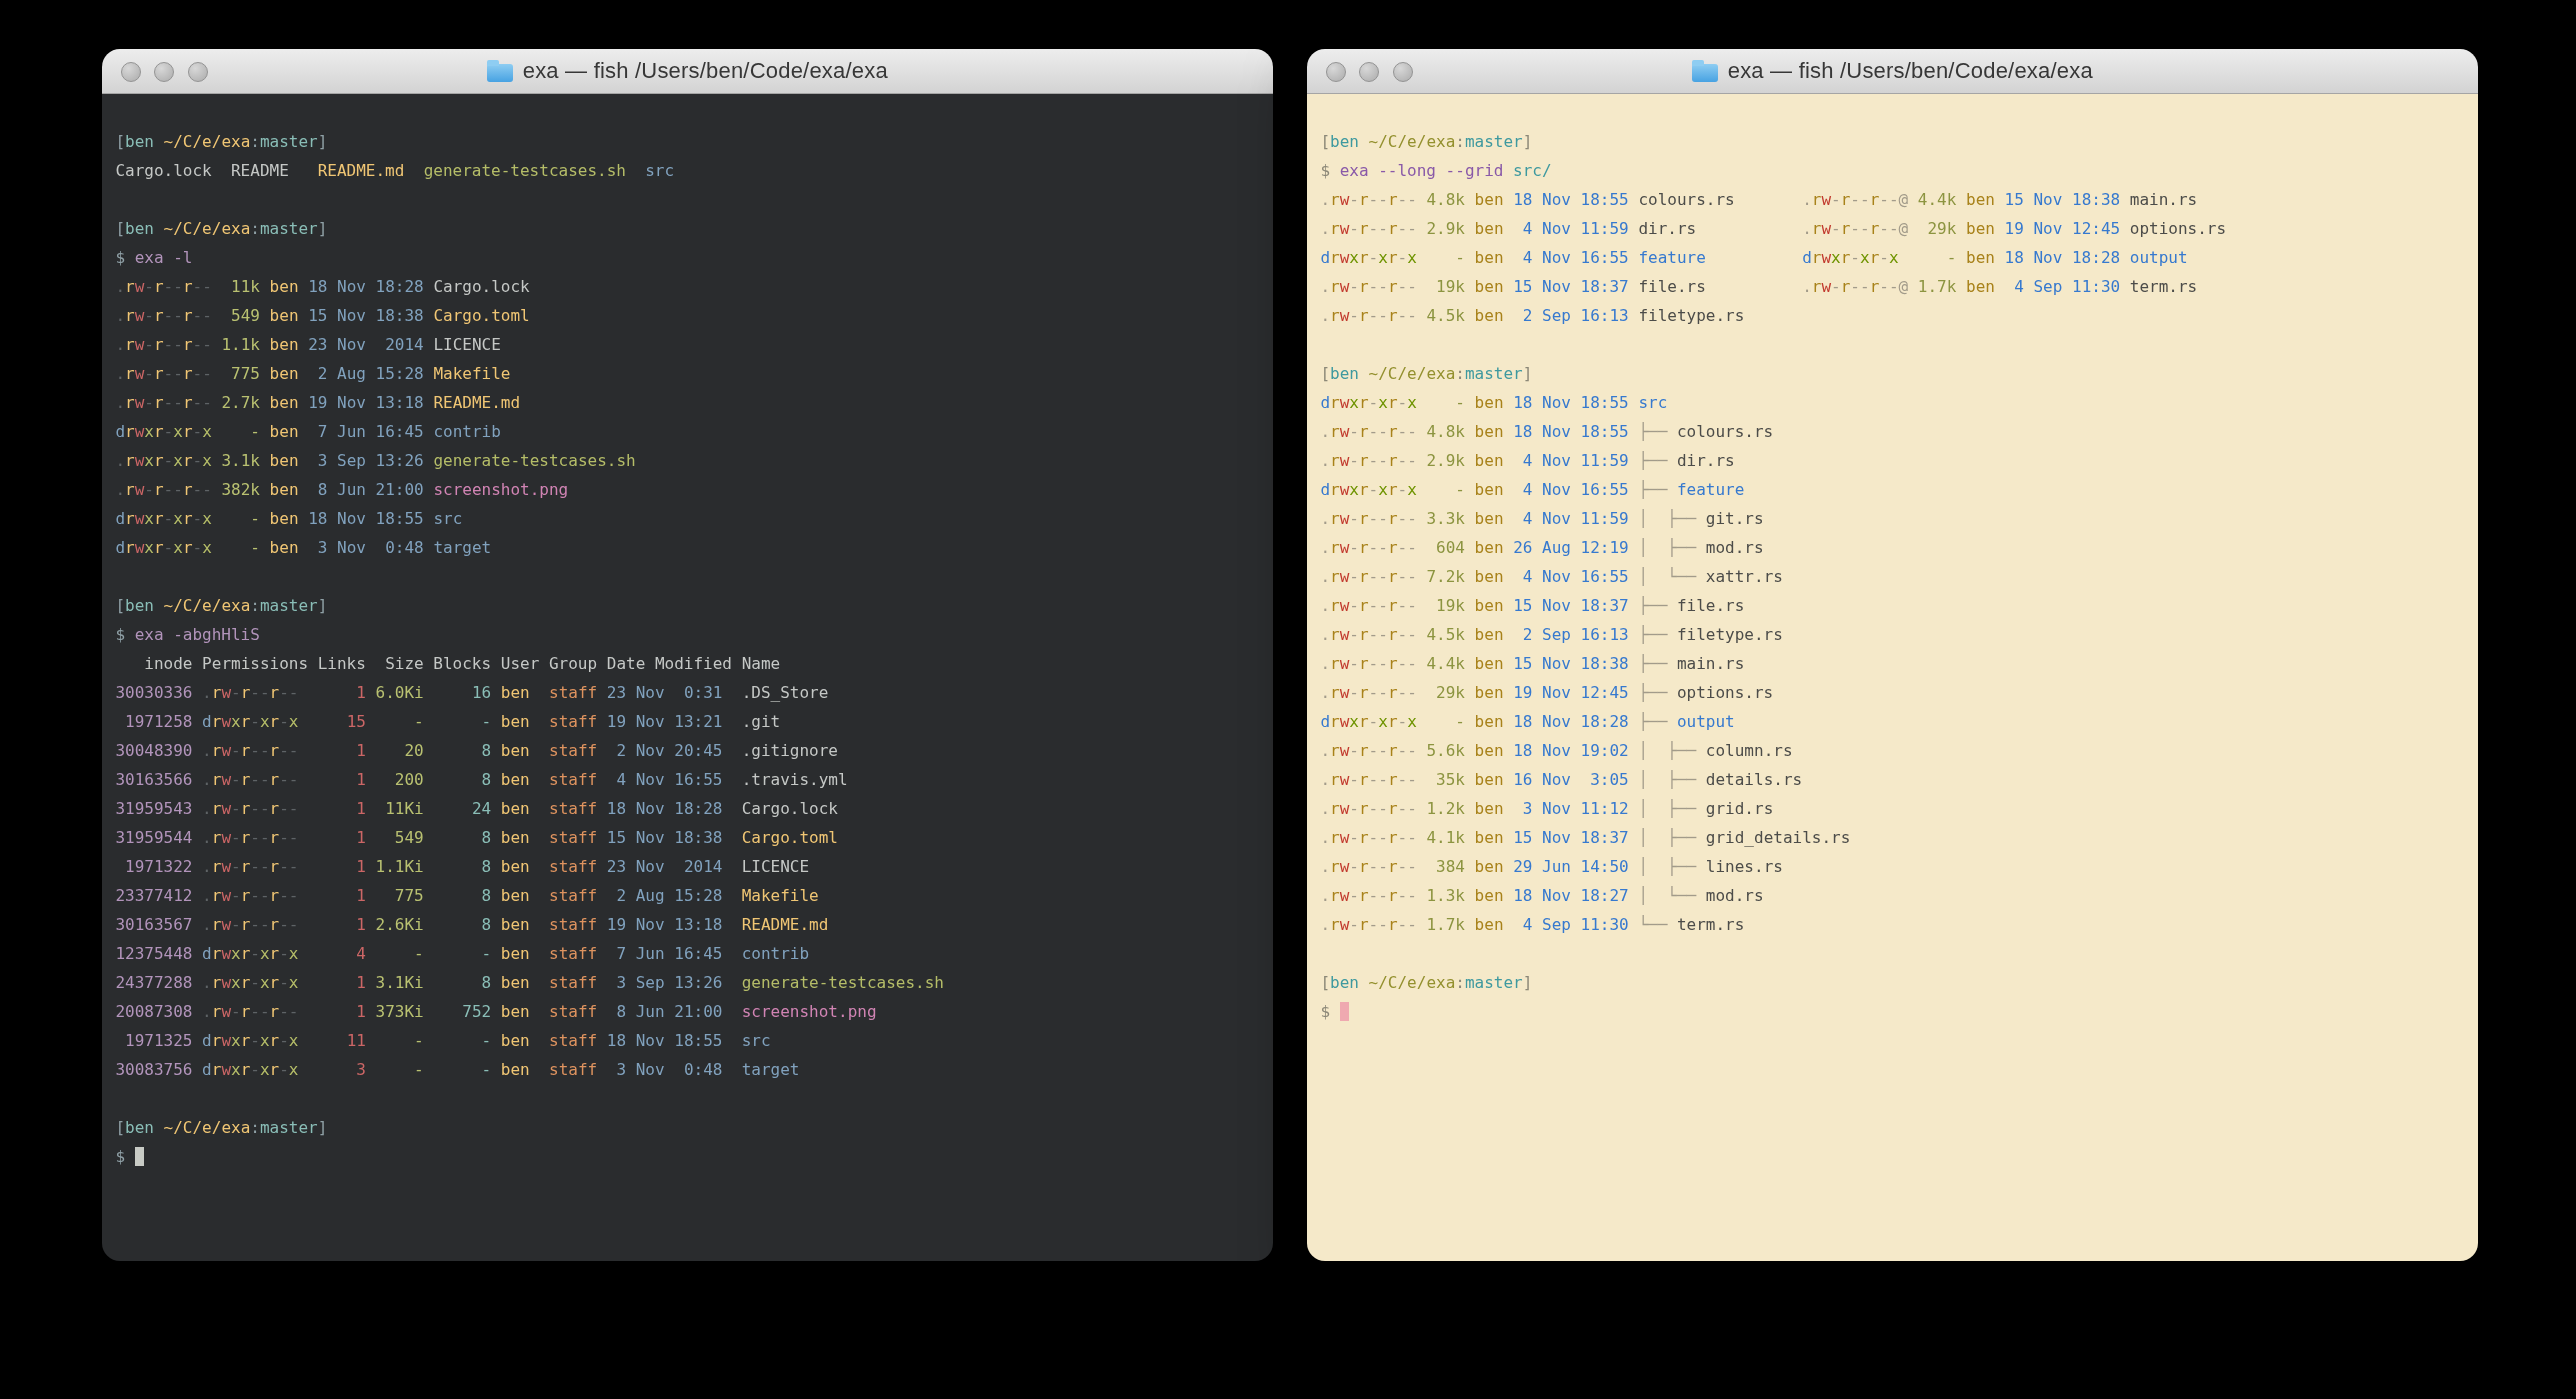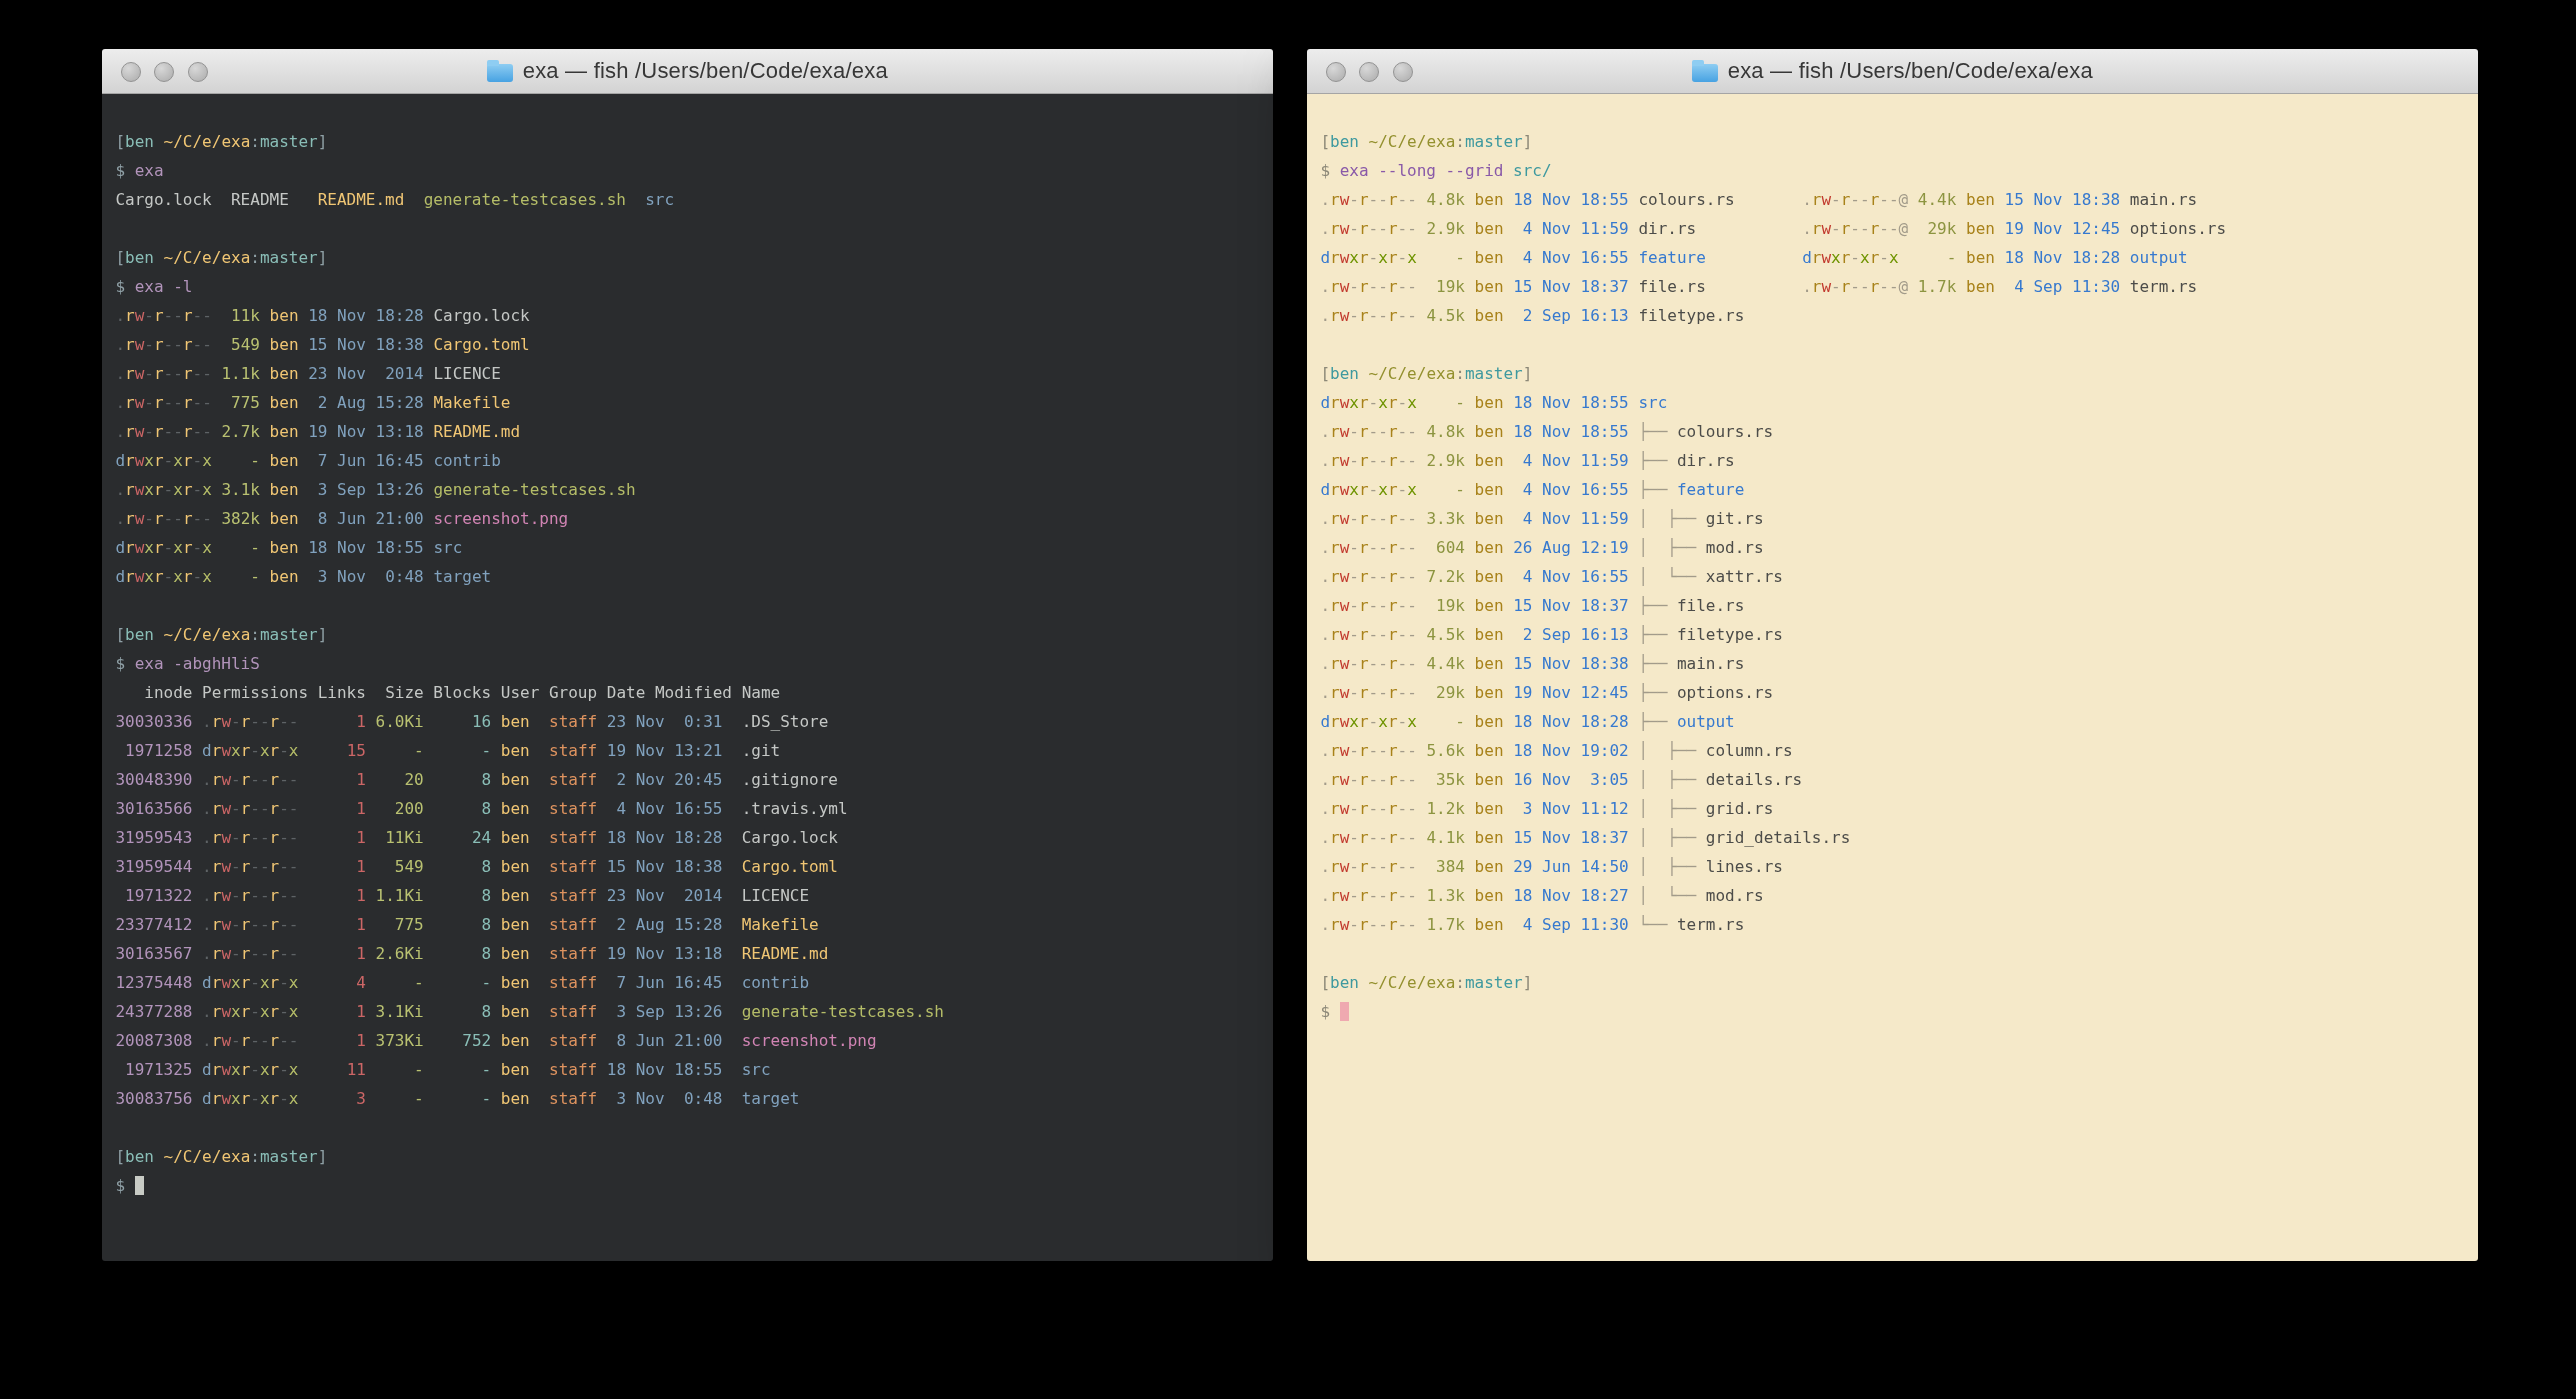--- a/index.html
+++ b/index.html
@@ -2,21 +2,21 @@
 <html><head>
 <meta charset="utf-8">
 <style>
   html,body{margin:0;padding:0;}
   body{
     width:2576px;height:1400px;position:relative;overflow:hidden;
     background:#000;font-family:"Liberation Sans",sans-serif;
   }
   .win{
     position:absolute;top:49px;width:1171px;height:1212px;
-    border-radius:3px;overflow:hidden;
+    border-radius:18px;overflow:hidden;
     box-shadow:0 25px 58px rgba(0,0,0,.65),0 0 1px rgba(0,0,0,.5);
   }
   .win-dark{left:102px;}
   .win-light{left:1307px;}
   .titlebar{
     position:relative;height:44px;
     background:linear-gradient(#ededed,#d3d3d3);
     border-bottom:1px solid #a5a5a5;
     display:flex;align-items:center;justify-content:center;
   }
@@ -72,21 +72,20 @@
       <span class="light"></span>
       <span class="light"></span>
     </div>
     <div class="titlewrap">
       <span class="folder"></span>
       <span class="title">exa — fish  /Users/ben/Code/exa/exa</span>
     </div>
   </div>
   <div class="term">
       <span class="ln"><span class="s-d2">[</span><span class="s-c">ben</span><span class="s-w"> </span><span class="s-pa">~/C/e/exa</span><span class="s-d2">:</span><span class="s-c">master</span><span class="s-d2">]</span></span>
-      <span class="ln"><span class="s-d2">$ </span><span class="s-p">exa</span></span>
       <span class="ln"><span class="s-w">Cargo.lock  README   </span><span class="s-y u">README.md</span><span class="s-w">  </span><span class="s-g">generate-testcases.sh</span><span class="s-w">  </span><span class="s-b">src</span></span>
       <span class="ln"> </span>
       <span class="ln"><span class="s-d2">[</span><span class="s-c">ben</span><span class="s-w"> </span><span class="s-pa">~/C/e/exa</span><span class="s-d2">:</span><span class="s-c">master</span><span class="s-d2">]</span></span>
       <span class="ln"><span class="s-d2">$ </span><span class="s-p">exa -l</span></span>
       <span class="ln"><span class="s-d">.</span><span class="s-y">r</span><span class="s-r">w</span><span class="s-d">-</span><span class="s-y">r</span><span class="s-d">-</span><span class="s-d">-</span><span class="s-y">r</span><span class="s-d">-</span><span class="s-d">-</span><span class="s-w"> </span><span class="s-sz"> 11k</span><span class="s-w"> </span><span class="s-y">ben</span><span class="s-w"> </span><span class="s-b">18 Nov 18:28</span><span class="s-w"> </span><span class="s-w">Cargo.lock</span></span>
       <span class="ln"><span class="s-d">.</span><span class="s-y">r</span><span class="s-r">w</span><span class="s-d">-</span><span class="s-y">r</span><span class="s-d">-</span><span class="s-d">-</span><span class="s-y">r</span><span class="s-d">-</span><span class="s-d">-</span><span class="s-w"> </span><span class="s-sz"> 549</span><span class="s-w"> </span><span class="s-y">ben</span><span class="s-w"> </span><span class="s-b">15 Nov 18:38</span><span class="s-w"> </span><span class="s-y u">Cargo.toml</span></span>
       <span class="ln"><span class="s-d">.</span><span class="s-y">r</span><span class="s-r">w</span><span class="s-d">-</span><span class="s-y">r</span><span class="s-d">-</span><span class="s-d">-</span><span class="s-y">r</span><span class="s-d">-</span><span class="s-d">-</span><span class="s-w"> </span><span class="s-sz">1.1k</span><span class="s-w"> </span><span class="s-y">ben</span><span class="s-w"> </span><span class="s-b">23 Nov  2014</span><span class="s-w"> </span><span class="s-w">LICENCE</span></span>
       <span class="ln"><span class="s-d">.</span><span class="s-y">r</span><span class="s-r">w</span><span class="s-d">-</span><span class="s-y">r</span><span class="s-d">-</span><span class="s-d">-</span><span class="s-y">r</span><span class="s-d">-</span><span class="s-d">-</span><span class="s-w"> </span><span class="s-sz"> 775</span><span class="s-w"> </span><span class="s-y">ben</span><span class="s-w"> </span><span class="s-b"> 2 Aug 15:28</span><span class="s-w"> </span><span class="s-y u">Makefile</span></span>
       <span class="ln"><span class="s-d">.</span><span class="s-y">r</span><span class="s-r">w</span><span class="s-d">-</span><span class="s-y">r</span><span class="s-d">-</span><span class="s-d">-</span><span class="s-y">r</span><span class="s-d">-</span><span class="s-d">-</span><span class="s-w"> </span><span class="s-sz">2.7k</span><span class="s-w"> </span><span class="s-y">ben</span><span class="s-w"> </span><span class="s-b">19 Nov 13:18</span><span class="s-w"> </span><span class="s-y u">README.md</span></span>
       <span class="ln"><span class="s-b">d</span><span class="s-y">r</span><span class="s-r">w</span><span class="s-g">x</span><span class="s-y">r</span><span class="s-d">-</span><span class="s-g">x</span><span class="s-y">r</span><span class="s-d">-</span><span class="s-g">x</span><span class="s-w"> </span><span class="s-sz">   -</span><span class="s-w"> </span><span class="s-y">ben</span><span class="s-w"> </span><span class="s-b"> 7 Jun 16:45</span><span class="s-w"> </span><span class="s-b">contrib</span></span>

